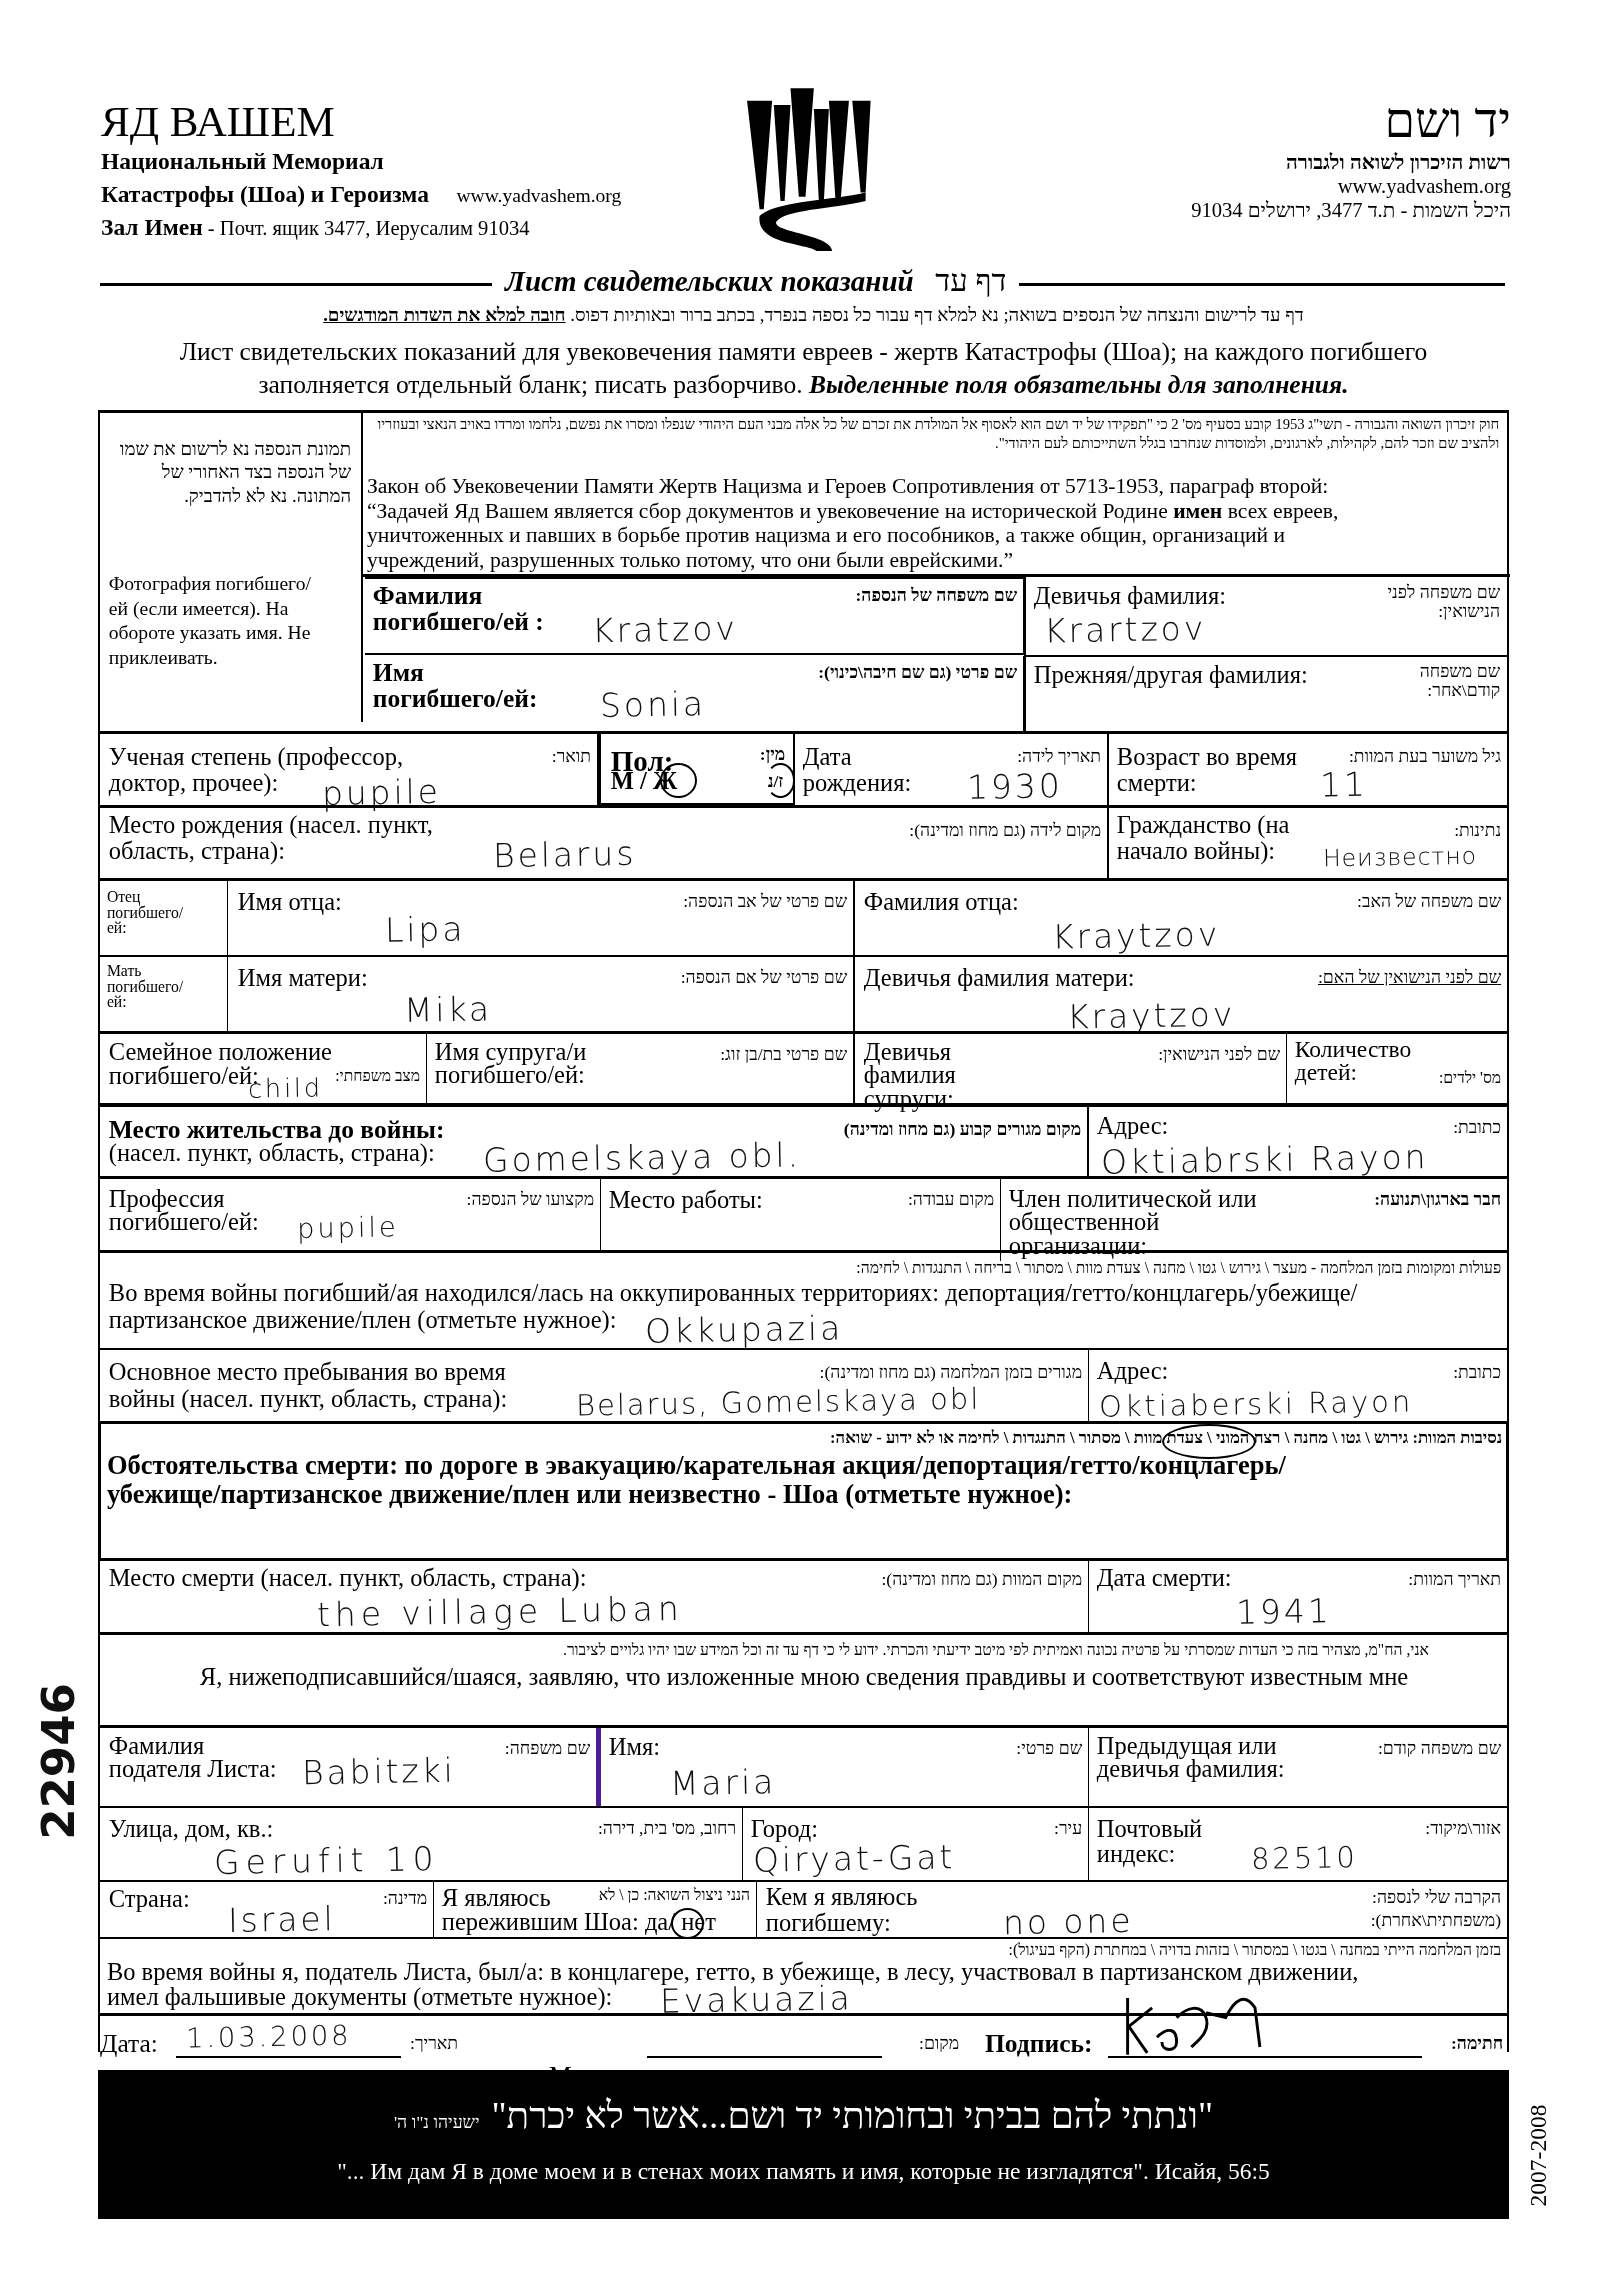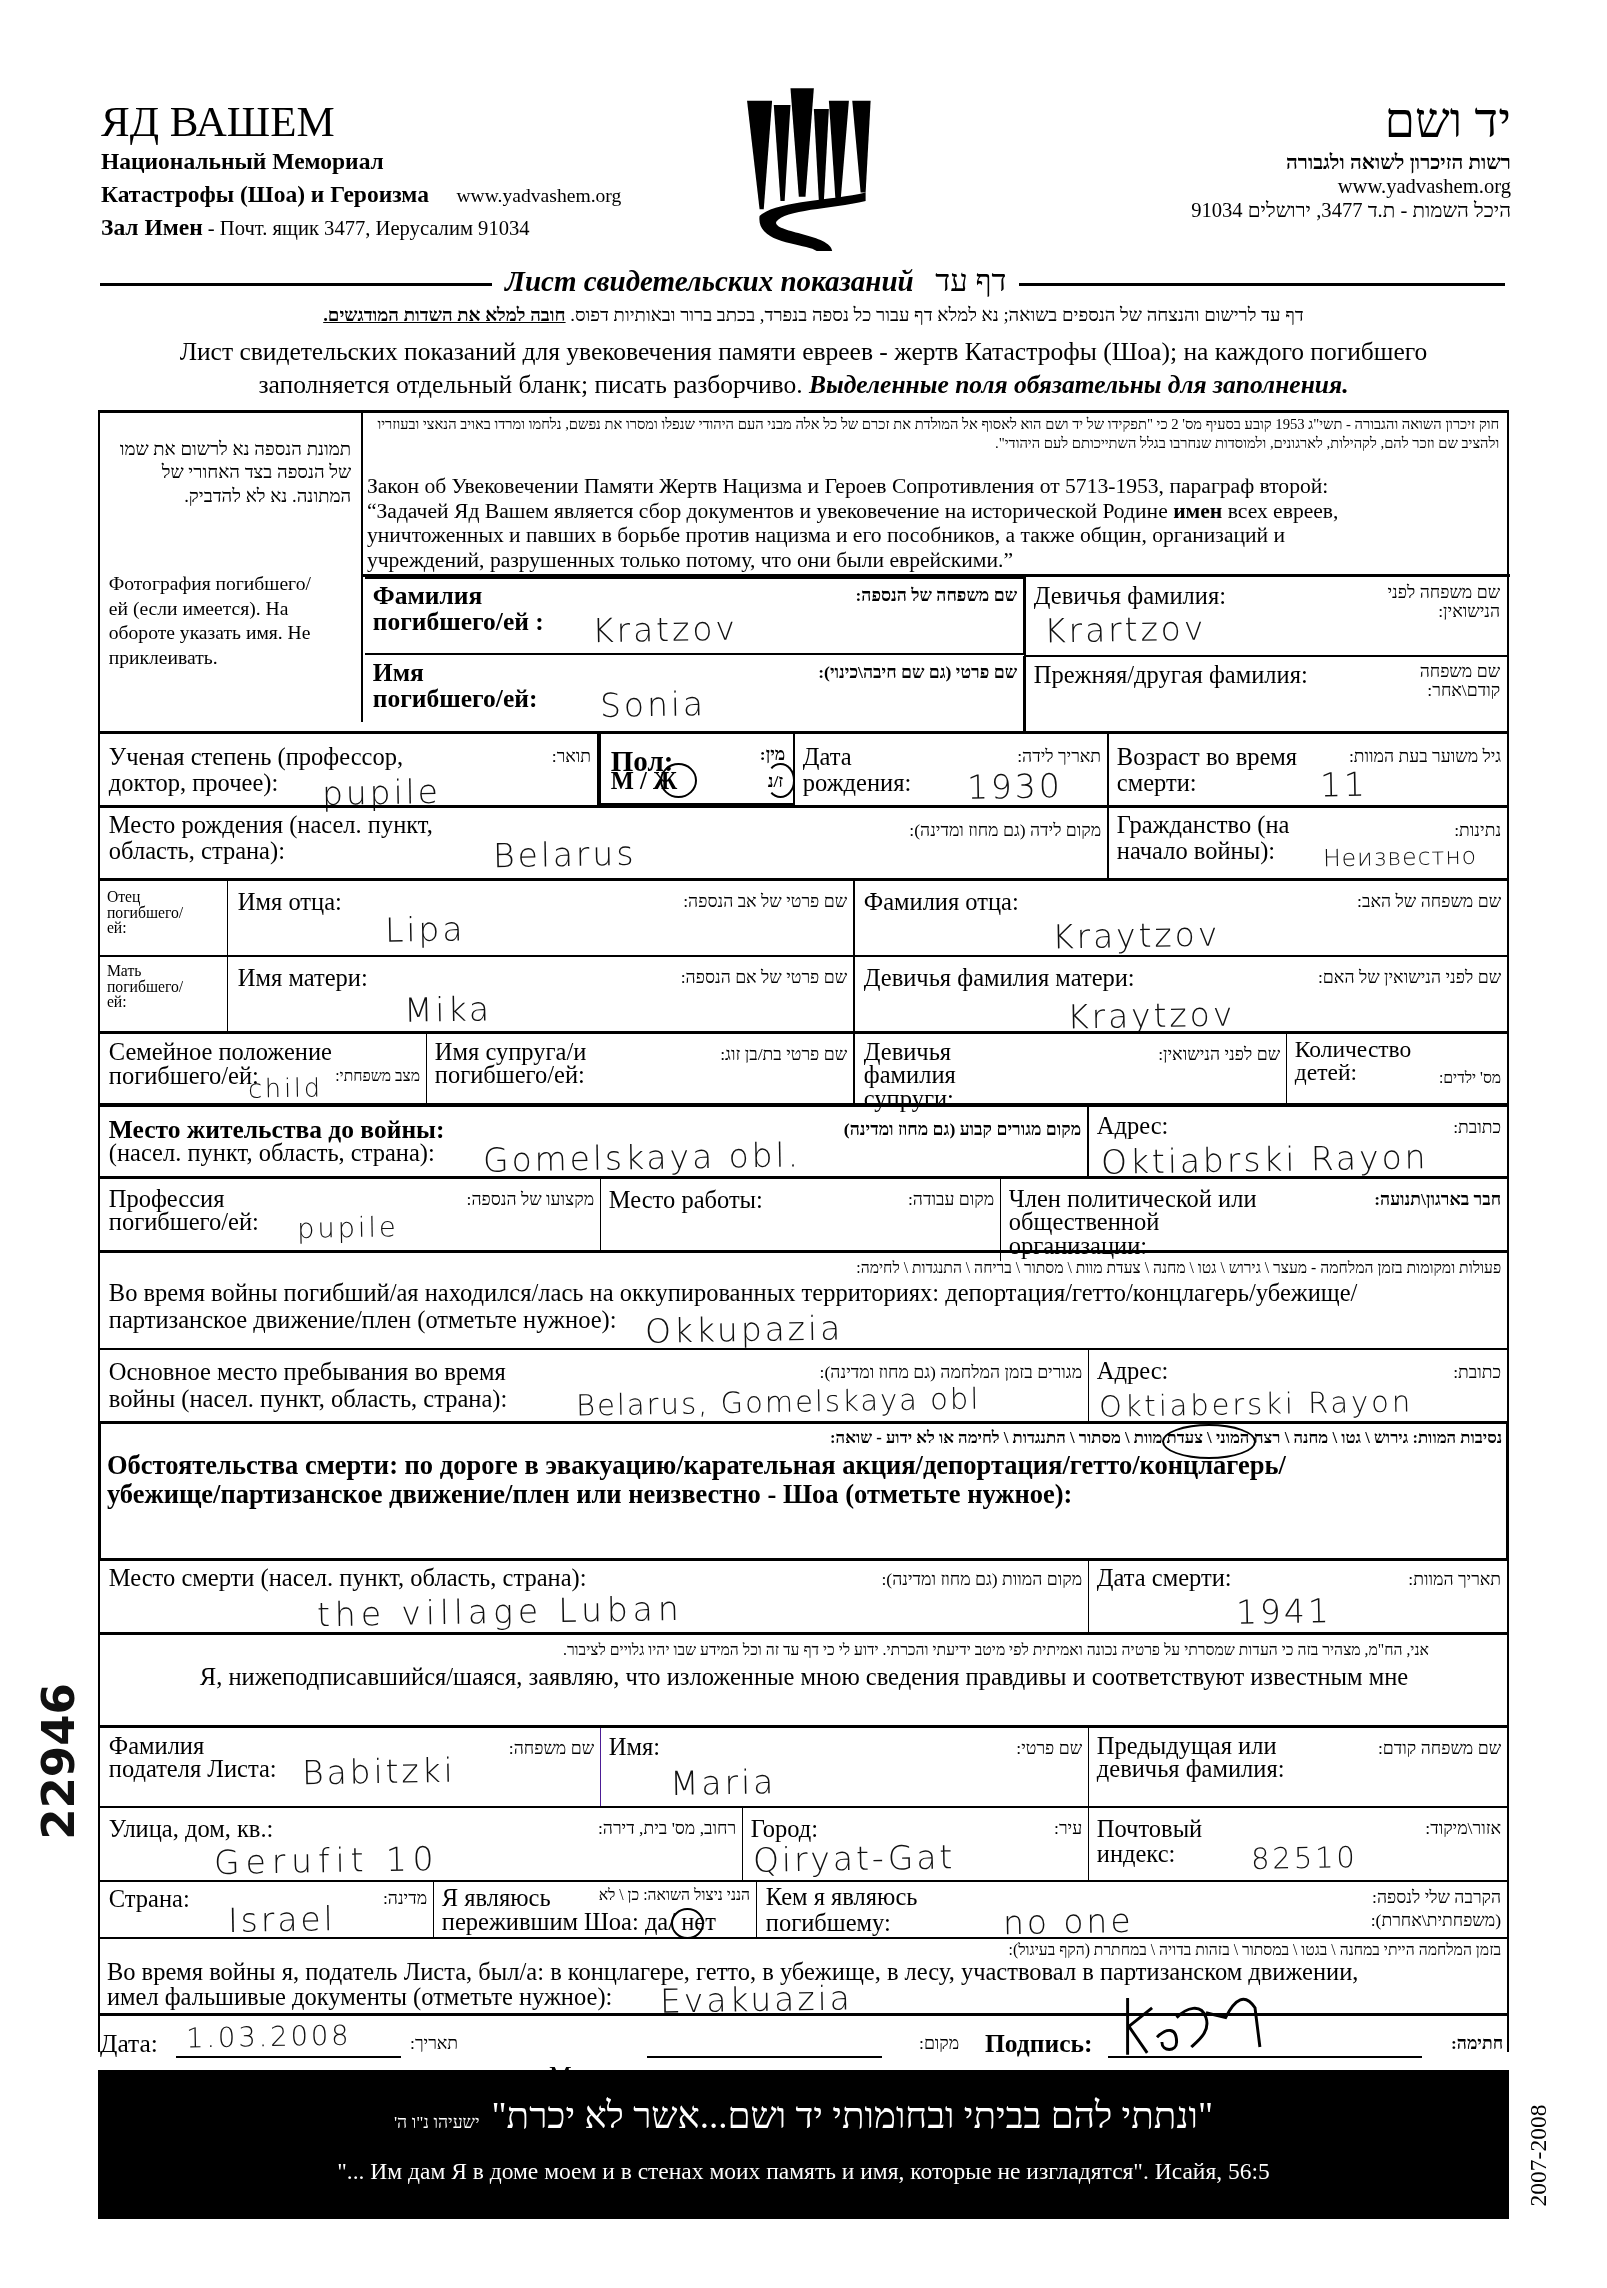--- a/index.html
+++ b/index.html
@@ -163,21 +163,21 @@
 <div class="cell" style="left:101px;top:957px;width:127px;height:74px;border-right:1px solid #000;">
   <div style="position:absolute;left:5.9px;top:5.9px;width:78px;font-size:15.7px;line-height:15.7px;">Мать погибшего/ ей:</div>
 </div>
 <div class="cell" style="left:228px;top:957px;width:627px;height:74px;border-right:2px solid #000;">
   <div class="lbl" style="position:absolute;left:9.8px;top:7.8px;">Имя матери:</div>
   <div class="he he-s" style="position:absolute;right:5.9px;top:9.8px;">שם פרטי של אם הנספה:</div>
   <div class="hw" style="position:absolute;left:176px;top:33px;">Mika</div>
 </div>
 <div class="cell" style="left:856px;top:957px;width:651px;height:74px;">
   <div class="lbl" style="position:absolute;left:7.8px;top:7.8px;">Девичья фамилия матери:</div>
-  <div class="he he-s" style="position:absolute;right:5.9px;top:9.8px;">שם לפני הנישואין של האם:</div>
+  <div class="he he-s" style="position:absolute;right:5.9px;top:9.8px;text-decoration:underline;">שם לפני הנישואין של האם:</div>
   <div class="hw" style="position:absolute;left:211px;top:39px;">Kraytzov</div>
 </div>
 <div class="hline" style="left:98px;top:1031px;width:1411px;height:2.9px;"></div>
 
 <div class="cell" style="left:101px;top:1034px;width:326px;height:69px;border-right:1px solid #000;">
   <div style="position:absolute;left:7.8px;top:5.9px;width:225px;font-size:24.5px;line-height:24.5px;">Семейное положение погибшего/ей:</div>
   <div class="he" style="position:absolute;right:5.9px;top:33px;font-size:15.7px;">מצב משפחתי:</div>
   <div class="hw" style="position:absolute;left:147px;top:39px;font-size:25.5px;">child</div>
 </div>
 <div class="cell" style="left:427px;top:1034px;width:428px;height:69px;border-right:2px solid #000;">
@@ -267,21 +267,21 @@
 <div class="hline" style="left:98px;top:1632px;width:1411px;height:2.9px;"></div>
 
 <div class="cell" style="left:101px;top:1635px;width:1406px;height:90px;">
   <div class="he" style="position:absolute;right:78px;top:5.9px;font-size:15.7px;white-space:nowrap;">אני, הח"מ, מצהיר בזה כי העדות שמסרתי על פרטיה נכונה ואמיתית לפי מיטב ידיעתי והכרתי. ידוע לי כי דף עד זה וכל המידע שבו יהיו גלויים לציבור.</div>
   <div style="position:absolute;left:0;top:27.4px;width:1406px;text-align:center;font-size:24.5px;line-height:29px;white-space:nowrap;">
     <div>Я, нижеподписавшийся/шаяся, заявляю, что изложенные мною сведения правдивы и соответствуют известным мне</div>
   </div>
 </div>
 <div class="hline" style="left:98px;top:1725px;width:1411px;height:2.9px;"></div>
 
-<div class="cell" style="left:101px;top:1728px;width:500px;height:78px;border-right:1px solid #4c1d95;">
+<div class="cell" style="left:101px;top:1728px;width:500px;height:78px;border-right:5px solid #4c1d95;">
   <div class="lbl" style="position:absolute;left:7.8px;top:5.9px;width:176px;line-height:23.5px;">Фамилия подателя Листа:</div>
   <div class="he he-s" style="position:absolute;right:5.9px;top:9.8px;">שם משפחה:</div>
   <div class="hw" style="position:absolute;left:201px;top:23.5px;">Babitzki</div>
 </div>
 <div class="cell" style="left:601px;top:1728px;width:488px;height:78px;border-right:1px solid #000;">
   <div class="lbl" style="position:absolute;left:7.8px;top:5.9px;">Имя:</div>
   <div class="he he-s" style="position:absolute;right:5.9px;top:9.8px;">שם פרטי:</div>
   <div class="hw" style="position:absolute;left:69px;top:35px;">Maria</div>
 </div>
 <div class="cell" style="left:1089px;top:1728px;width:418px;height:78px;">

